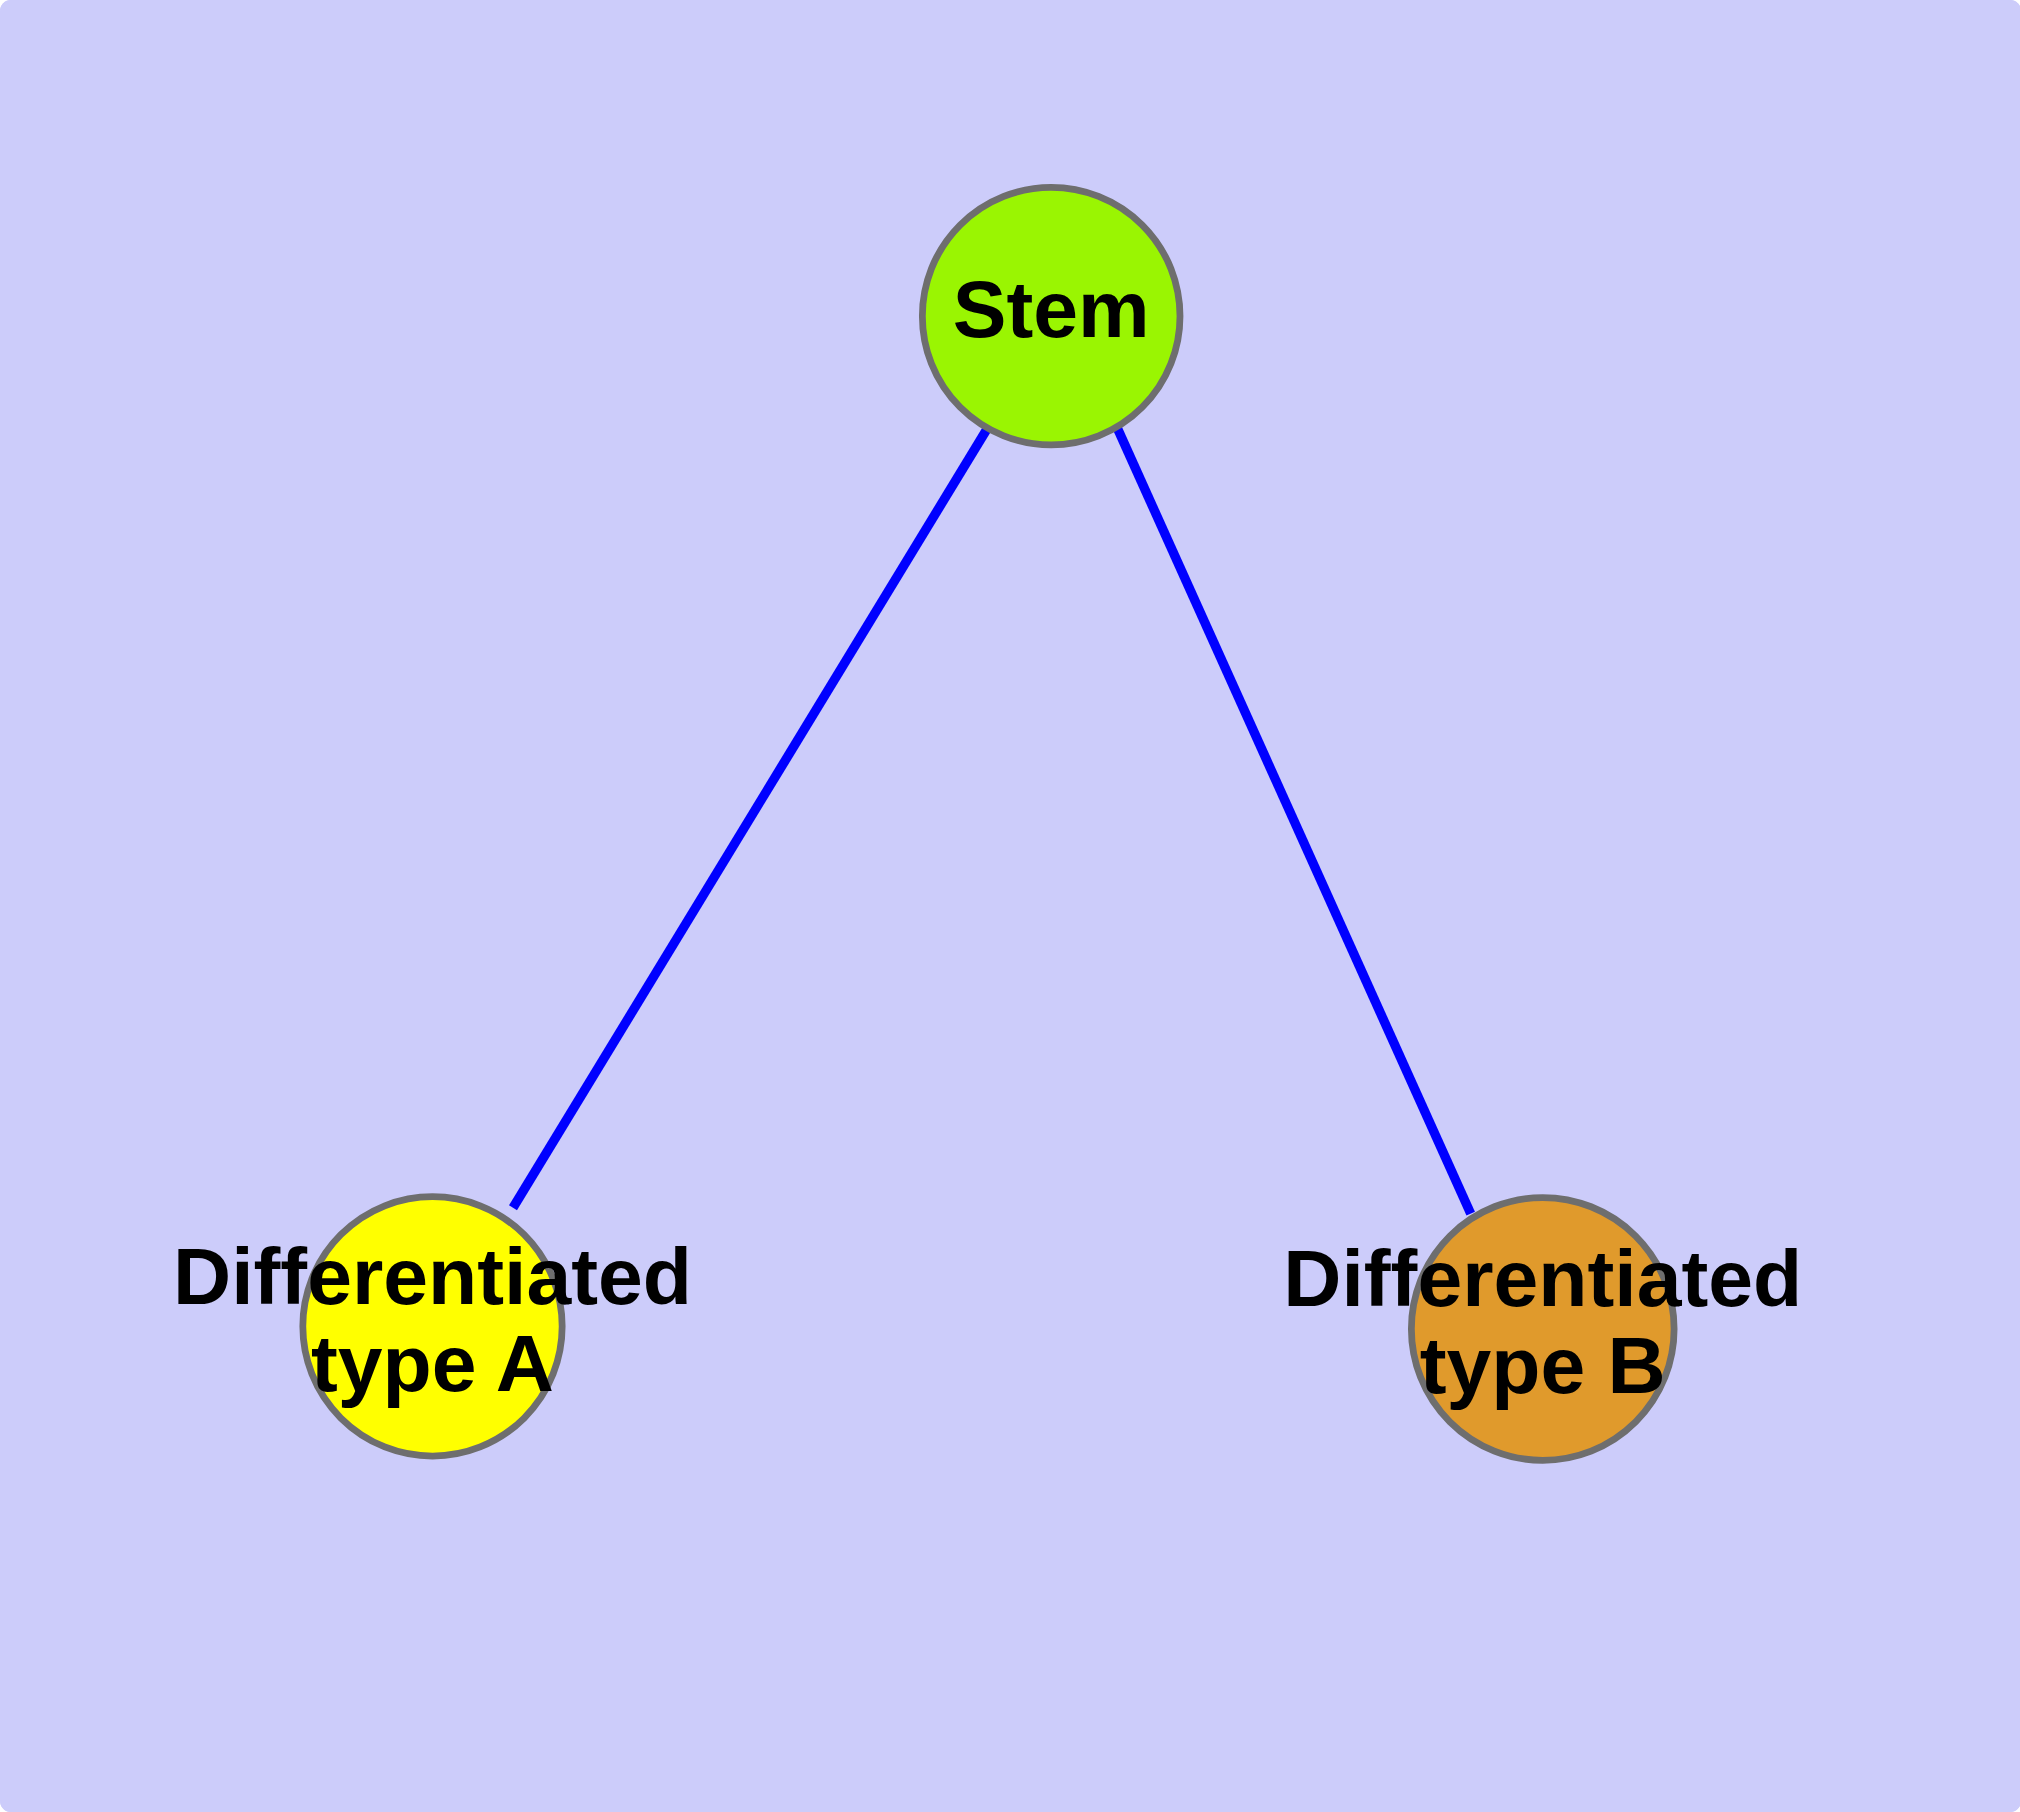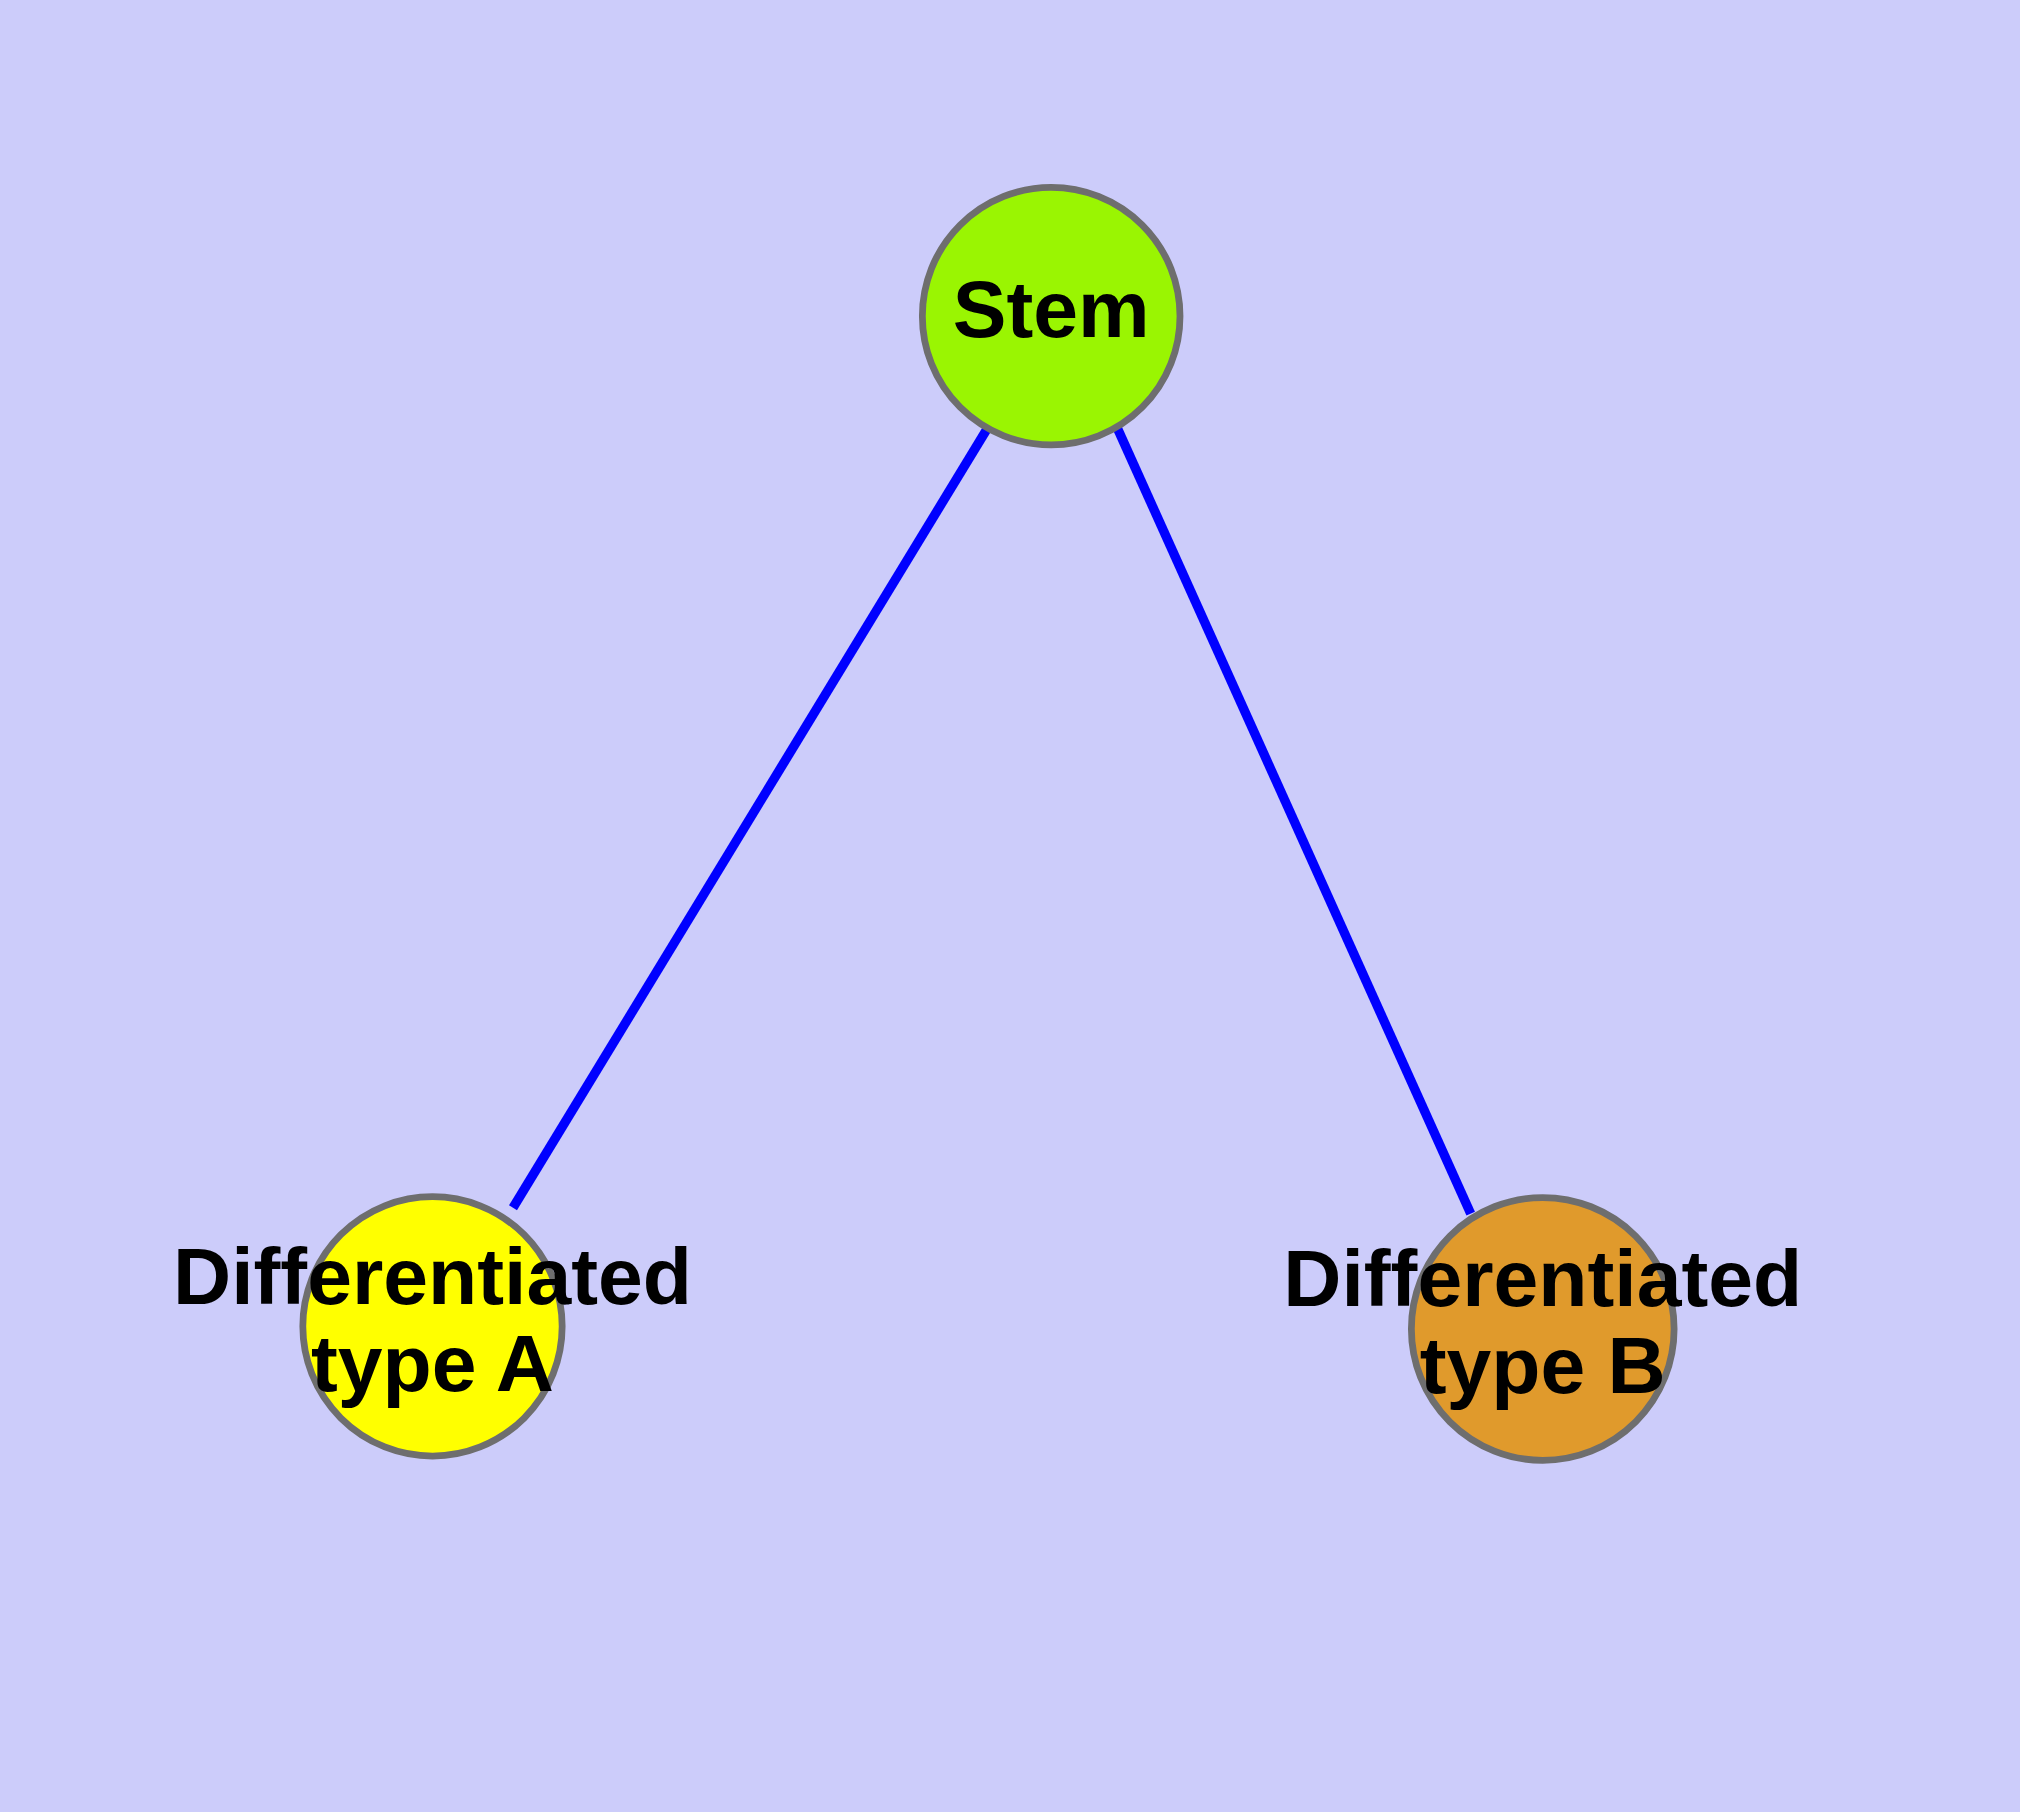--- a/index.html
+++ b/index.html
@@ -42,21 +42,21 @@
     text-anchor: middle;
     dominant-baseline: middle;
     paint-order: normal;
     white-space: pre;
   }
   .node-label tspan { font-family: "Liberation Sans", "DejaVu Sans", sans-serif; }
 </style>
 </head>
 <body>
 
-<div id="canvas" style="width: 2021px; height: 1812px; background: rgb(204, 204, 250);">
+<div id="canvas" style="width: 2021px; height: 1812px; background: rgb(204, 204, 250); border-radius: 11px;">
 
   <svg id="graph-svg" viewBox="0 0 2384 2138" xmlns="http://www.w3.org/2000/svg">
 
     <rect id="bg-rect" x="0" y="0" width="2384" height="2138" fill="#ccccfa"></rect>
 
     <g id="edges-layer">
       <line class="edge-line" id="edge-stem-to-a" x1="1165" y1="505" x2="605" y2="1425" stroke="#0000ff" stroke-width="11"></line>
       <line class="edge-line" id="edge-stem-to-b" x1="1318" y1="505" x2="1735" y2="1432" stroke="#0000ff" stroke-width="11"></line>
     </g>
 

